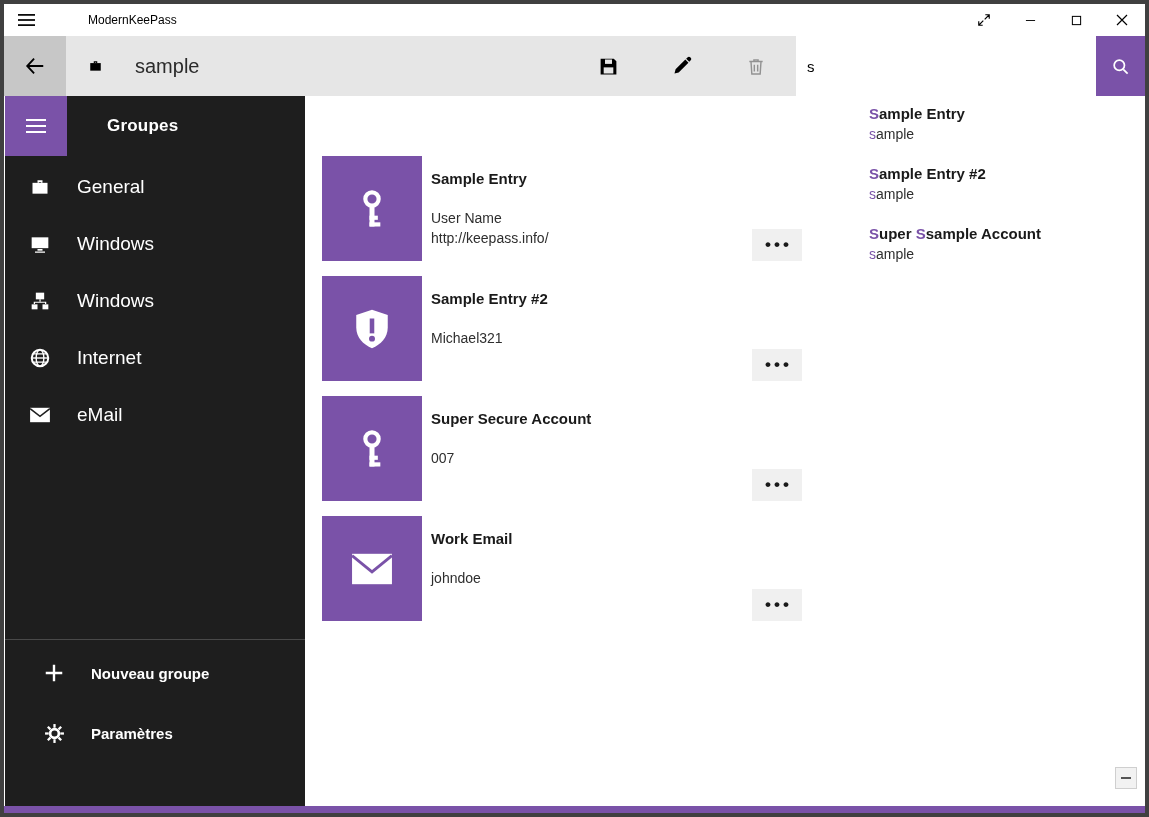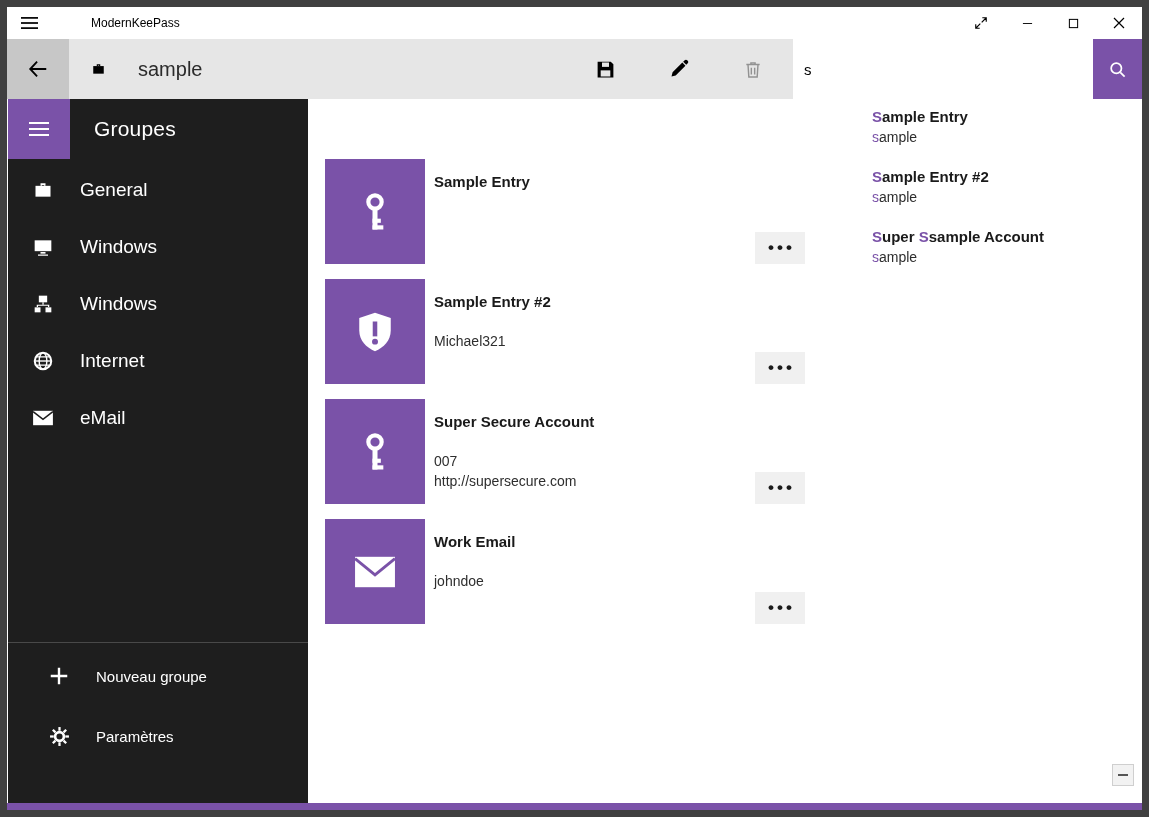--- a/index.html
+++ b/index.html
@@ -1,17 +1,17 @@
 <!DOCTYPE html>
 <html><head>
 <meta charset="utf-8">
 <style>
   * { margin:0; padding:0; box-sizing:border-box; }
   body { font-family:"Liberation Sans","DejaVu Sans",sans-serif; background:#fff; }
-  .window { position:relative; width:1149px; height:817px; background:#fff; border:7px solid #404040; overflow:hidden; }
+  .window { position:relative; width:1149px; height:817px; background:#fff; border:4px solid #404040; overflow:hidden; }
 
   
   .titlebar { height:32px; background:#fff; display:flex; align-items:center; padding-left:14px; }
   .tb-burger { width:20px; height:16px; display:flex; align-items:center; }
   .tb-title { font-size:12px; color:#000; margin-left:50px; }
   .tb-controls { margin-left:auto; display:flex; height:100%; }
   .tb-btn { width:46px; height:100%; display:flex; align-items:center; justify-content:center; }
   .tb-btn svg { display:block; }
 
   
@@ -23,26 +23,26 @@
   .tool-btn { width:48px; height:60px; display:flex; align-items:center; justify-content:center; }
   .search-wrap { width:349px; height:60px; display:flex; flex:none; background:#fff; }
   .search-input { flex:1; border:none; outline:none; background:#fff; font-size:15px; color:#000;
                   padding-left:11px; font-family:"Liberation Sans","DejaVu Sans",sans-serif; }
   .search-btn { width:49px; height:60px; background:#7A52A8; display:flex; align-items:center; justify-content:center; flex:none; }
 
   
   .sidebar { position:absolute; left:1px; top:92px; width:300px; height:718px; background:#1e1e1e; color:#fff; overflow:hidden; }
   .sidebar-top { display:flex; align-items:center; height:60px; }
   .burger-btn { width:62px; height:60px; background:#7A52A8; display:flex; align-items:center; justify-content:center; flex:none; }
-  .groups-heading { margin-left:24px; font-size:21px; font-weight:400; letter-spacing:0.2px; }
+  .groups-heading { margin-left:40px; font-size:17px; font-weight:700; letter-spacing:0.2px; }
   .group-list { margin-top:2px; }
   .side-item { height:57px; display:flex; align-items:center; padding-left:22px; font-size:19px; cursor:default; }
   .side-icon { width:26px; display:flex; justify-content:center; margin-right:24px; flex:none; color:#fff; }
   .sidebar-footer { position:absolute; left:0; right:0; top:543px; border-top:1px solid #494949; padding-top:3px; }
-  .footer-item { height:60px; display:flex; align-items:center; padding-left:38px; font-size:15px; font-weight:400; }
+  .footer-item { height:60px; display:flex; align-items:center; padding-left:14px; font-size:15px; font-weight:700;margin-left:22px; }
 
   
   .content { position:absolute; left:301px; top:92px; right:0; bottom:7px; background:#fff; }
   .entry-list { margin:60px 0 0 17px; width:480px; }
   .entry-row { display:flex; height:105px; margin-bottom:15px; }
   .tile { width:100px; height:105px; background:#7A52A8; display:flex; align-items:center; justify-content:center; flex:none; }
   .entry-text { margin-left:9px; padding-top:13px; flex:1; min-width:0; }
   .entry-title { font-size:15px; font-weight:700; color:#1a1a1a; line-height:20px; }
   .entry-lines { margin-top:19px; font-size:14px; color:#2e2e2e; line-height:20px; white-space:nowrap; }
   .more-btn { align-self:flex-end; width:50px; height:32px; background:#f0f0f0; display:flex; align-items:center; justify-content:center; flex:none; }
@@ -269,20 +269,24 @@
             <svg width="40" height="46" viewBox="0 0 48 48">
                 <circle cx="24" cy="12" r="8" fill="none" stroke="#fff" stroke-width="5"></circle>
                 <rect x="21" y="19" width="6" height="26" fill="#fff"></rect>
                 <rect x="21" y="32" width="10" height="5" fill="#fff"></rect>
                 <rect x="21" y="40" width="13" height="5" fill="#fff"></rect>
               </svg>
           </span>
         </div>
         <div class="entry-text">
           <div class="entry-title">Sample Entry</div>
+          <div class="entry-lines">
+            <div>User Name</div>
+            <div>http://keepass.info/</div>
+          </div>
         </div>
         <div class="more-btn">
           <span class="more-dots">•••</span>
         </div>
       </div>
 
       <div class="entry-row">
         <div class="tile">
           <span>
             <svg width="42" height="44" viewBox="0 0 48 48">
@@ -311,21 +315,20 @@
                 <rect x="21" y="19" width="6" height="26" fill="#fff"></rect>
                 <rect x="21" y="32" width="10" height="5" fill="#fff"></rect>
                 <rect x="21" y="40" width="13" height="5" fill="#fff"></rect>
               </svg>
           </span>
         </div>
         <div class="entry-text">
           <div class="entry-title">Super Secure Account</div>
           <div class="entry-lines">
             <div>007</div>
-            <div>http://supersecure.com</div>
           </div>
         </div>
         <div class="more-btn">
           <span class="more-dots">•••</span>
         </div>
       </div>
 
       <div class="entry-row">
         <div class="tile">
           <span>

